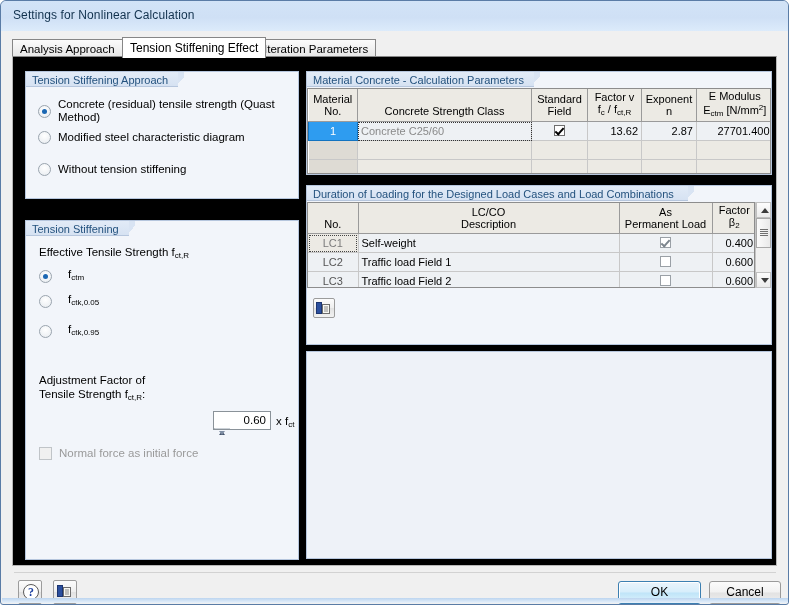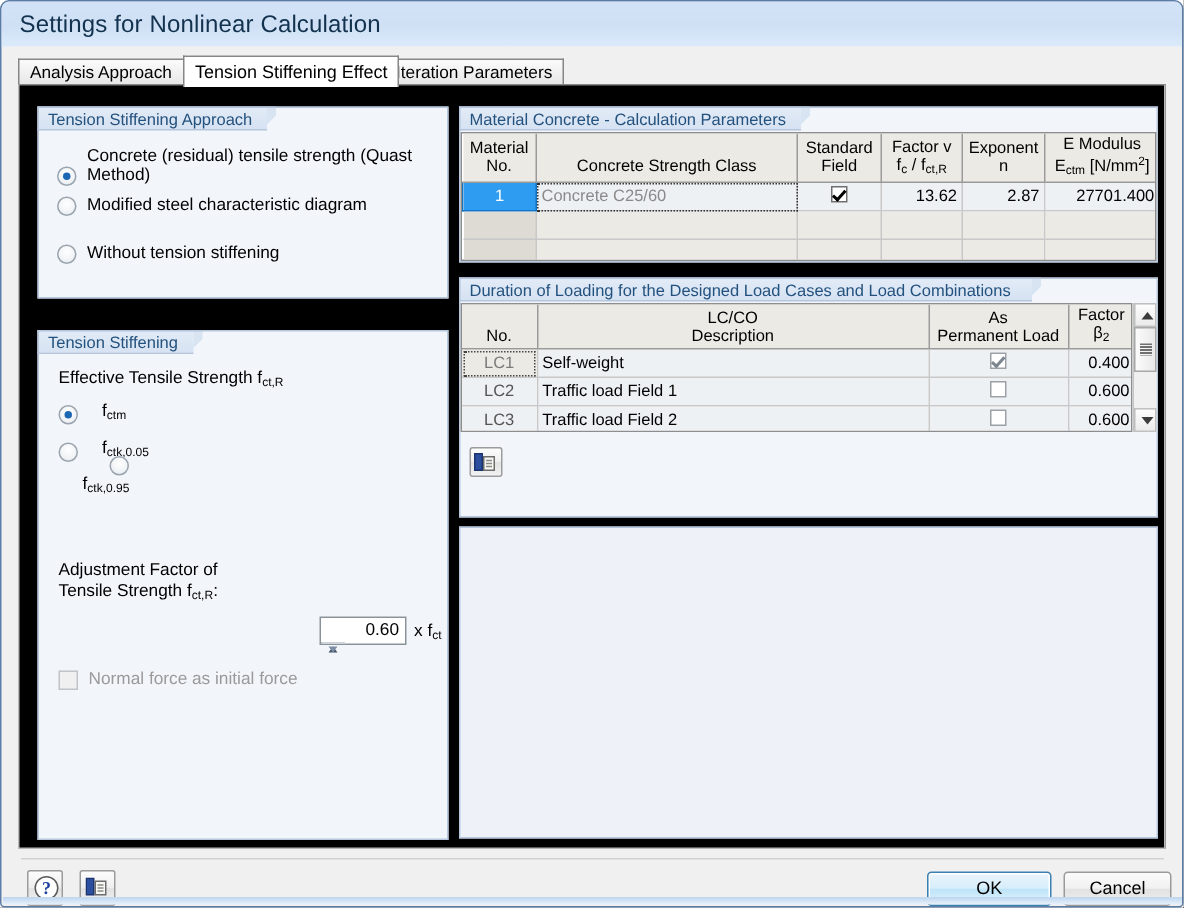--- a/index.html
+++ b/index.html
@@ -32,21 +32,21 @@
     position: absolute;
     left: 0; top: 0;
     width: 789px;
     height: 30px;
     box-sizing: border-box;
     padding: 7px 0 0 12px;
     background: linear-gradient(to bottom, #d2e3f7 0%, #cfe0f5 55%, #dcebfb 100%);
     border-radius: 5px 5px 0 0;
   }
   .title-text {
-    font-size: 16px;
+    font-size: 12px;
     color: #12324e;
     letter-spacing: 0.1px;
   }
 
   .client {
     position: absolute;
     left: 7px; top: 30px;
     width: 775px;
     height: 568px;
     background: #f0f0f0;
@@ -120,21 +120,21 @@
     right: -6px; top: -1px;
     width: 6px; height: 16px;
     background: linear-gradient(135deg, #d9e4f3 50%, transparent 50%);
     border-top: 1px solid #b6c6dd;
   }
 
   
   .radio-row {
     position: absolute;
     display: flex;
-    align-items: flex-end;
+    align-items: center;
   }
   .radio {
     width: 13px; height: 13px;
     border-radius: 50%;
     box-sizing: border-box;
     border: 1px solid #9aa4ae;
     background: radial-gradient(circle at 50% 35%, #ffffff 0%, #eef1f4 70%, #dfe4e9 100%);
     flex: 0 0 auto;
     margin-top: 1px;
     position: relative;
@@ -432,21 +432,21 @@
         <div class="radio-row" style="left:13px; top:47px;">
           <span class="radio checked"></span>
           <span class="radio-label sub"><span>f</span><span class="sb">ctm</span></span>
         </div>
 
         <div class="radio-row" style="left:13px; top:72px;">
           <span class="radio"></span>
           <span class="radio-label sub"><span>f</span><span class="sb">ctk,0.05</span></span>
         </div>
 
-        <div class="radio-row" style="left:13px; top:82px;flex-direction:column;">
+        <div class="radio-row" style="left:13px; top:102px;">
           <span class="radio"></span>
           <span class="radio-label sub"><span>f</span><span class="sb">ctk,0.95</span></span>
         </div>
 
         <div class="txt" style="left:13px; top:152px; font-size:11.5px; line-height:14px;">
           <span>Adjustment Factor of</span><br>
           <span>Tensile Strength  f</span><span class="sb">ct,R</span><span>:</span>
         </div>
 
         <div class="spin-wrap" style="left:187px; top:190px; width:58px;flex-direction:column;">

